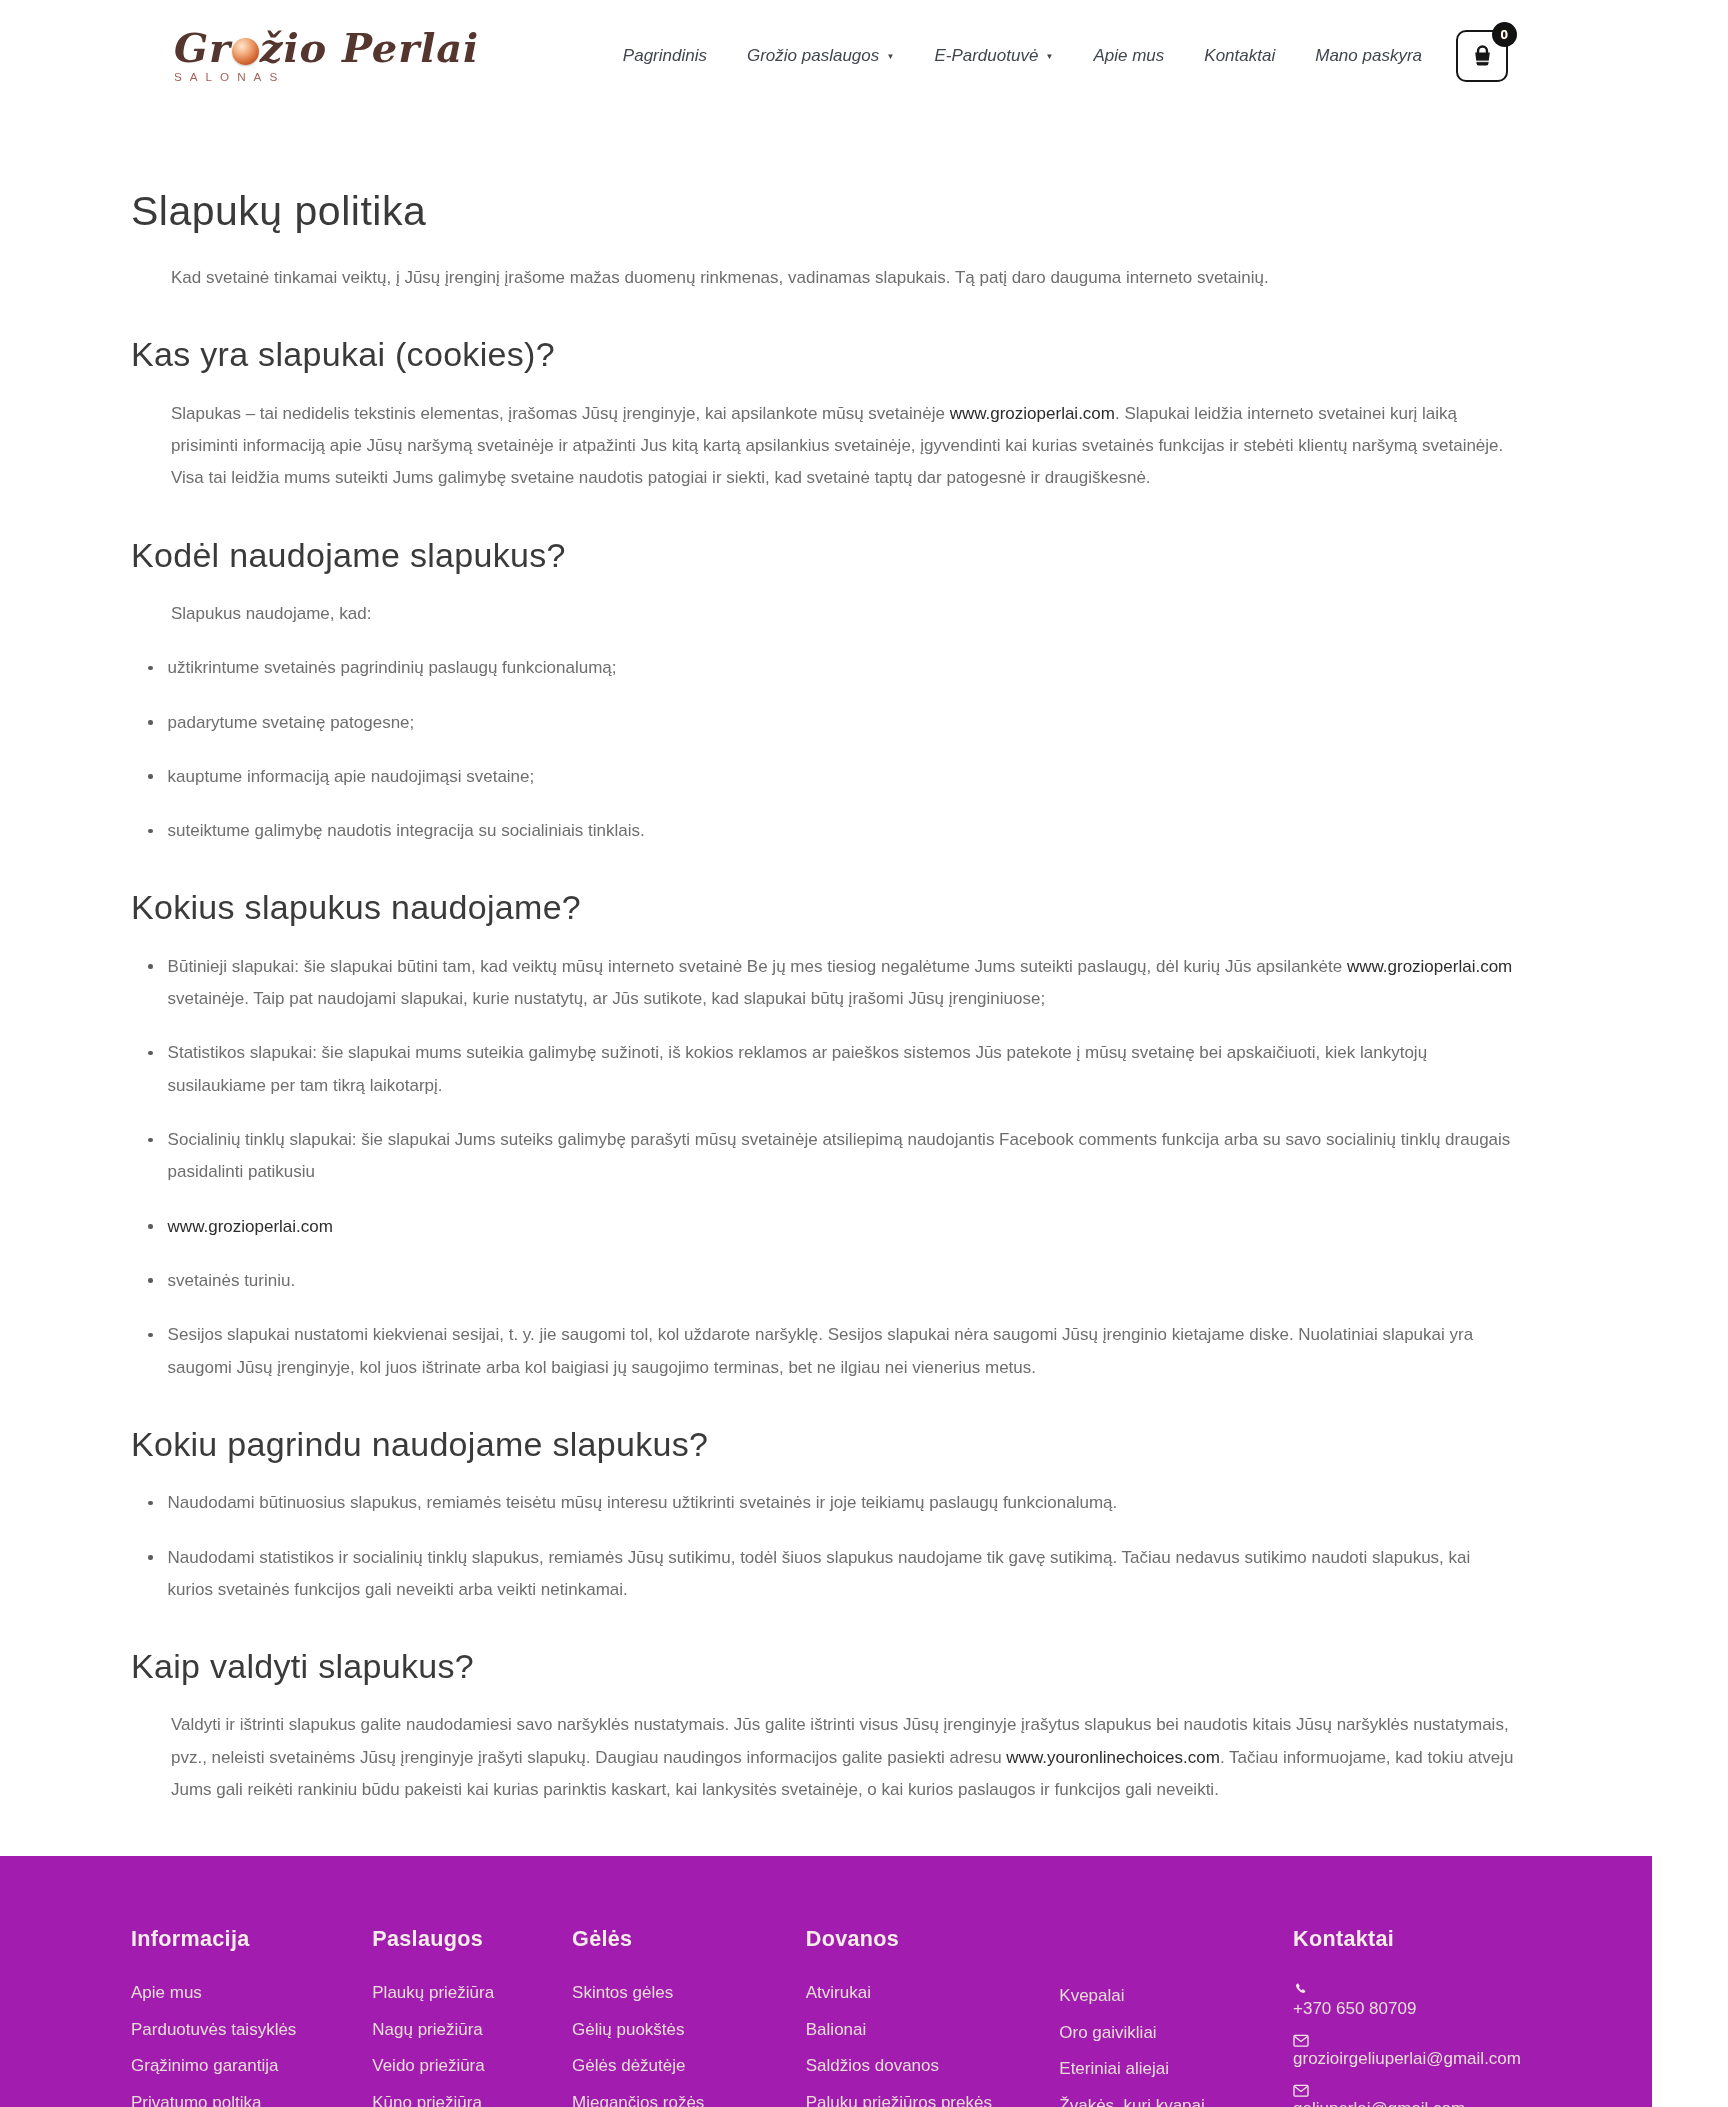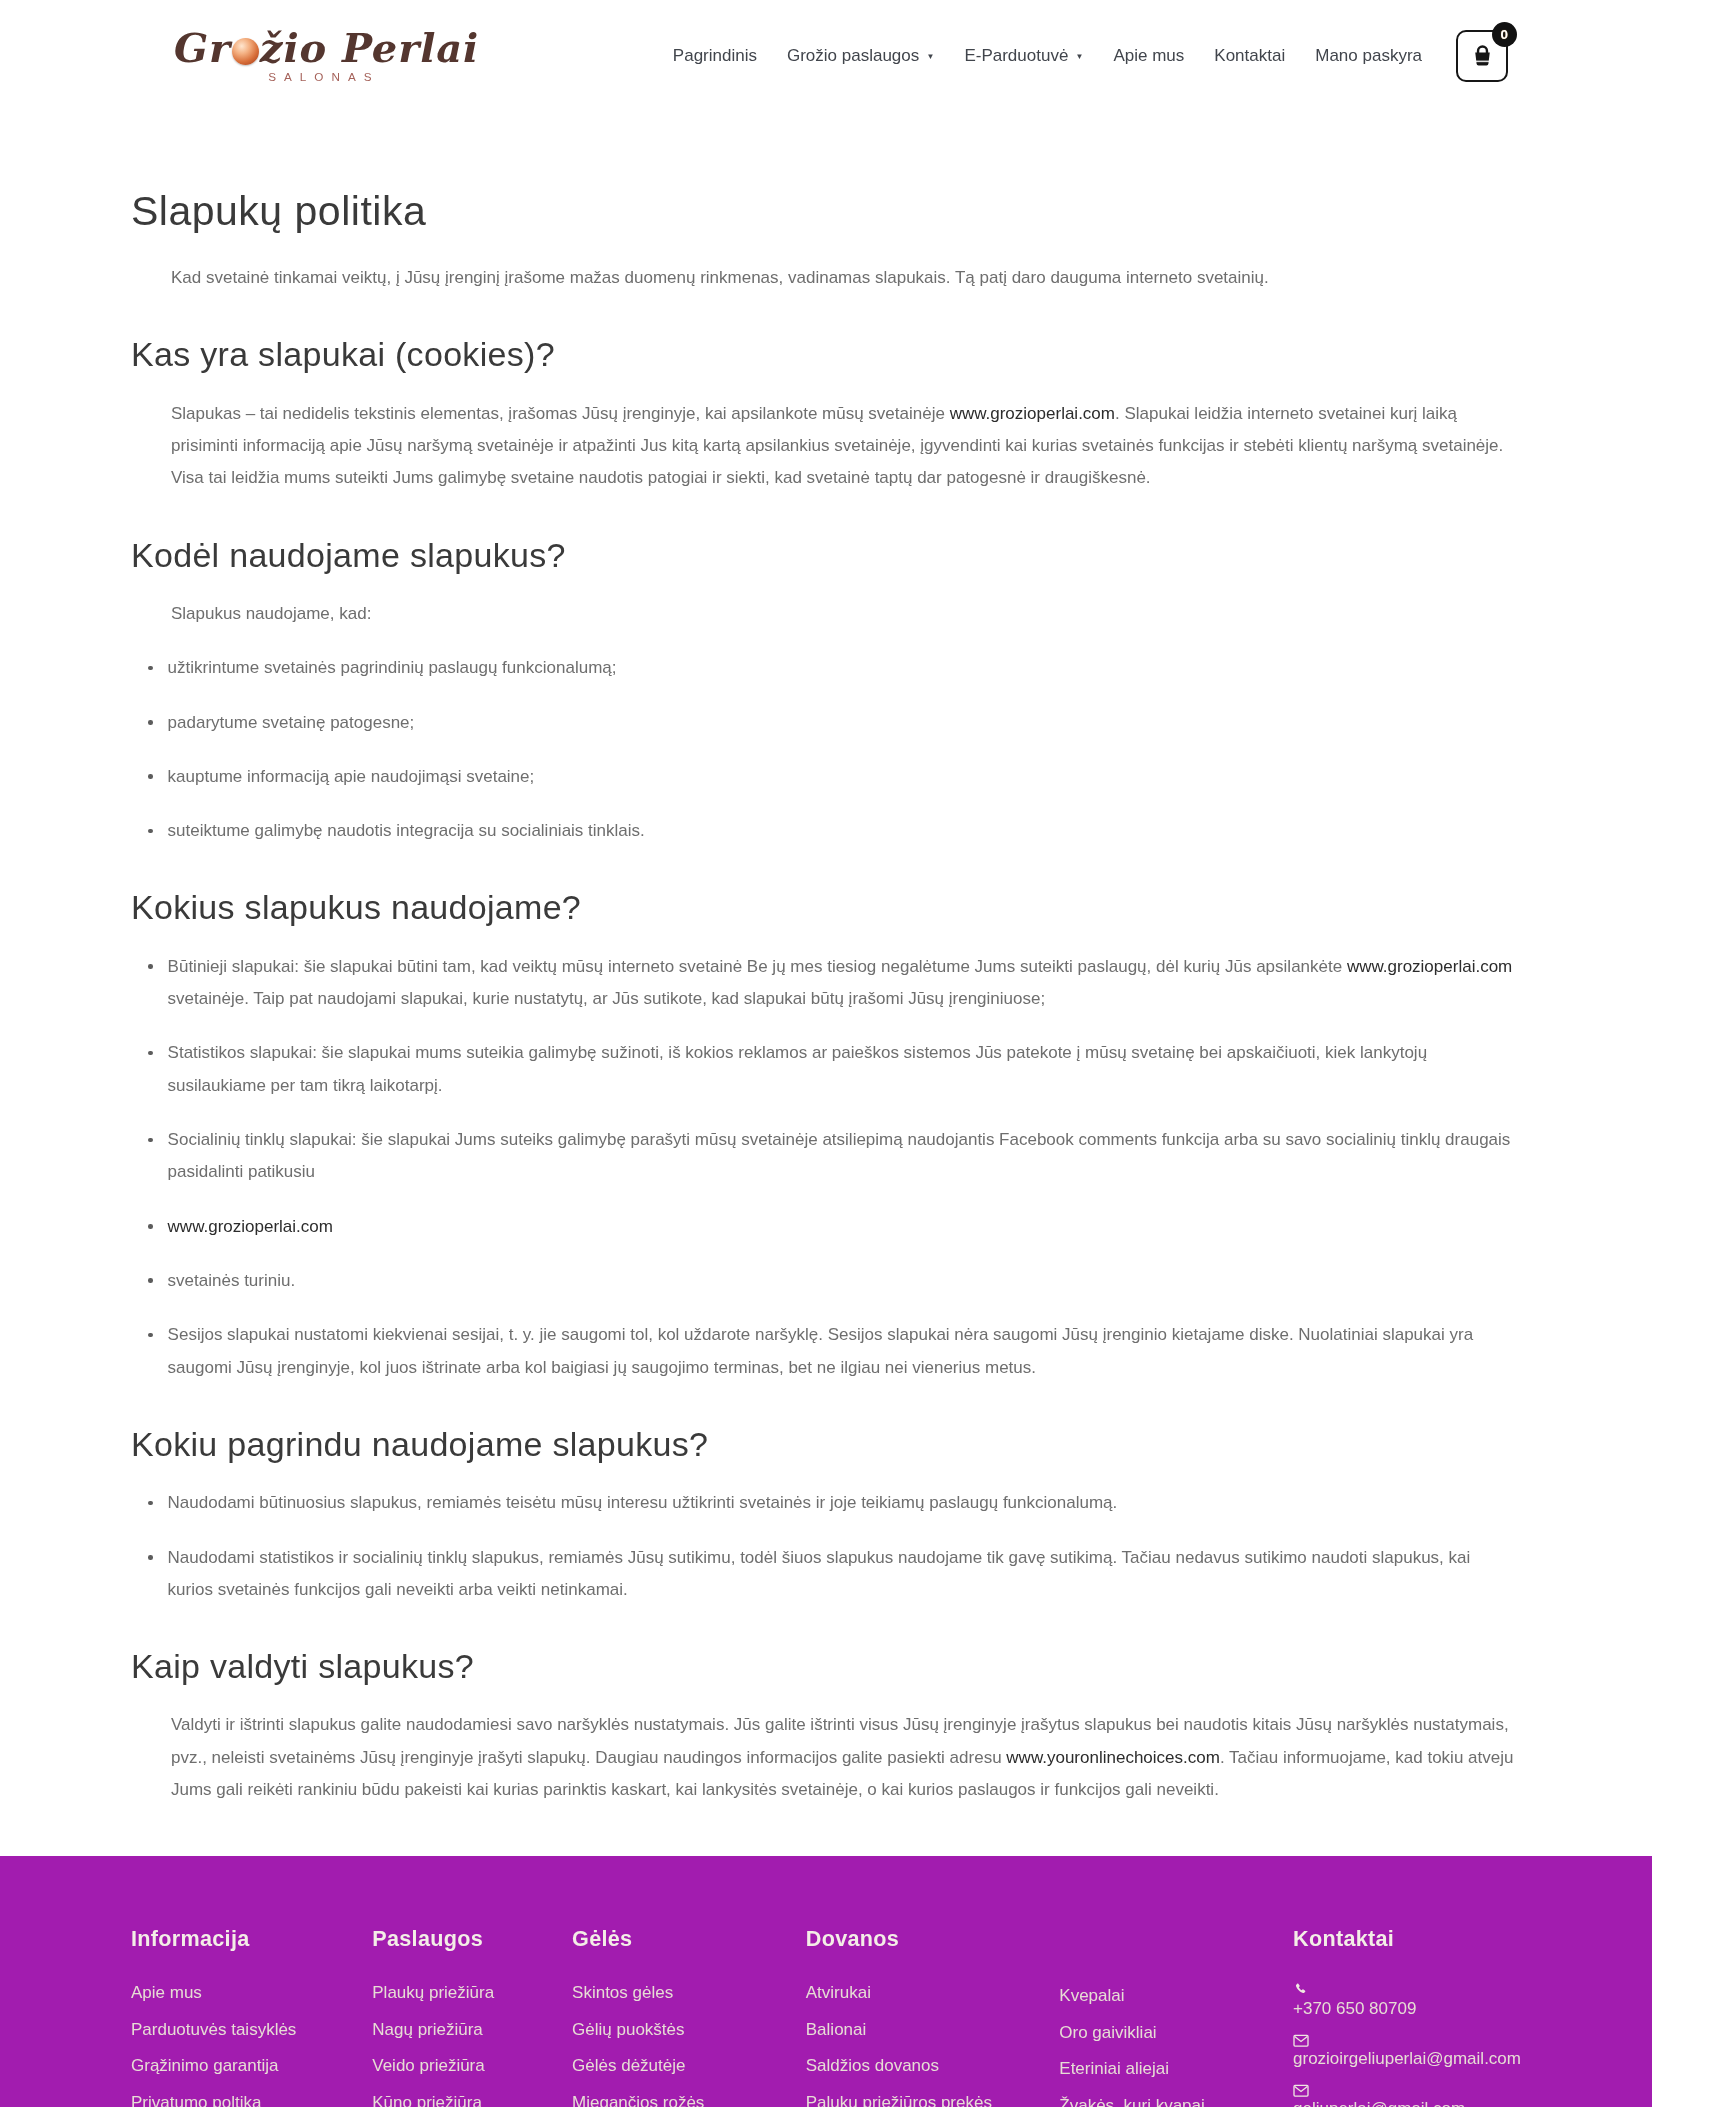--- a/index.html
+++ b/index.html
@@ -6,22 +6,22 @@
   html,body { background:#ffffff; }
   body { font-family:"Liberation Sans", sans-serif; }
   .page { width:1652px; height:2107px; overflow:hidden; display:flex; flex-direction:column; background:#fff; }
 
   
   header { height:111px; flex:0 0 auto; display:flex; align-items:center; background:#fff; padding-left:174px; padding-right:144px; }
   .logo { display:inline-block; text-decoration:none; line-height:1; }
   .logo-script { font-family:"DejaVu Serif", serif; font-style:italic; font-weight:bold; font-size:40px; color:#54362f; letter-spacing:0.9px; white-space:nowrap; }
   .pearl { display:inline-block; width:27px; height:27px; border-radius:50%; vertical-align:baseline; margin:0 0.9px -2.7px 0.9px;
            background:radial-gradient(circle at 36% 30%, #ffe6cf 0%, #f4b183 30%, #d86f3a 62%, #a33a17 95%); box-shadow:0 0.9px 1.8px rgba(0,0,0,.25); }
-  .logo-sub { font-size:11.7px; letter-spacing:8px; color:#a5625a; text-align:center; margin-top:3.6px; padding-right:5.4px; }
-  nav { margin-left:auto; display:flex; align-items:center; gap:30px; }
+  .logo-sub { font-size:11.7px; letter-spacing:8px; color:#a5625a; text-align:left; margin-top:3.6px; padding-right:5.4px; }
+  nav { margin-left:auto; display:flex; align-items:center; gap:40px;font-style:italic; }
   .nav-item { text-decoration:none; color:#41454c; font-size:17px; white-space:nowrap; display:flex; align-items:center; gap:7.2px; }
   .caret { font-size:8px; color:#41454c; transform:translateY(0.9px); }
   .cart { position:relative; margin-left:34px; width:52px; height:52px; border:2.3px solid #161616; border-radius:10px;
           display:flex; align-items:center; justify-content:center; text-decoration:none; background:#fff; }
   .badge { position:absolute; top:-10px; right:-10.8px; width:25px; height:25px; background:#121212; border-radius:50%;
            color:#ffffff; font-size:13.5px; font-weight:bold; display:flex; align-items:center; justify-content:center; text-shadow:0 0 0.9px #c98a3c; }
 
   
   main { flex:0 0 auto; padding:77px 135px 0 131px; }
   h1 { font-size:41px; font-weight:300; color:#3a3a3a; letter-spacing:0.5px; margin-bottom:27px; }

